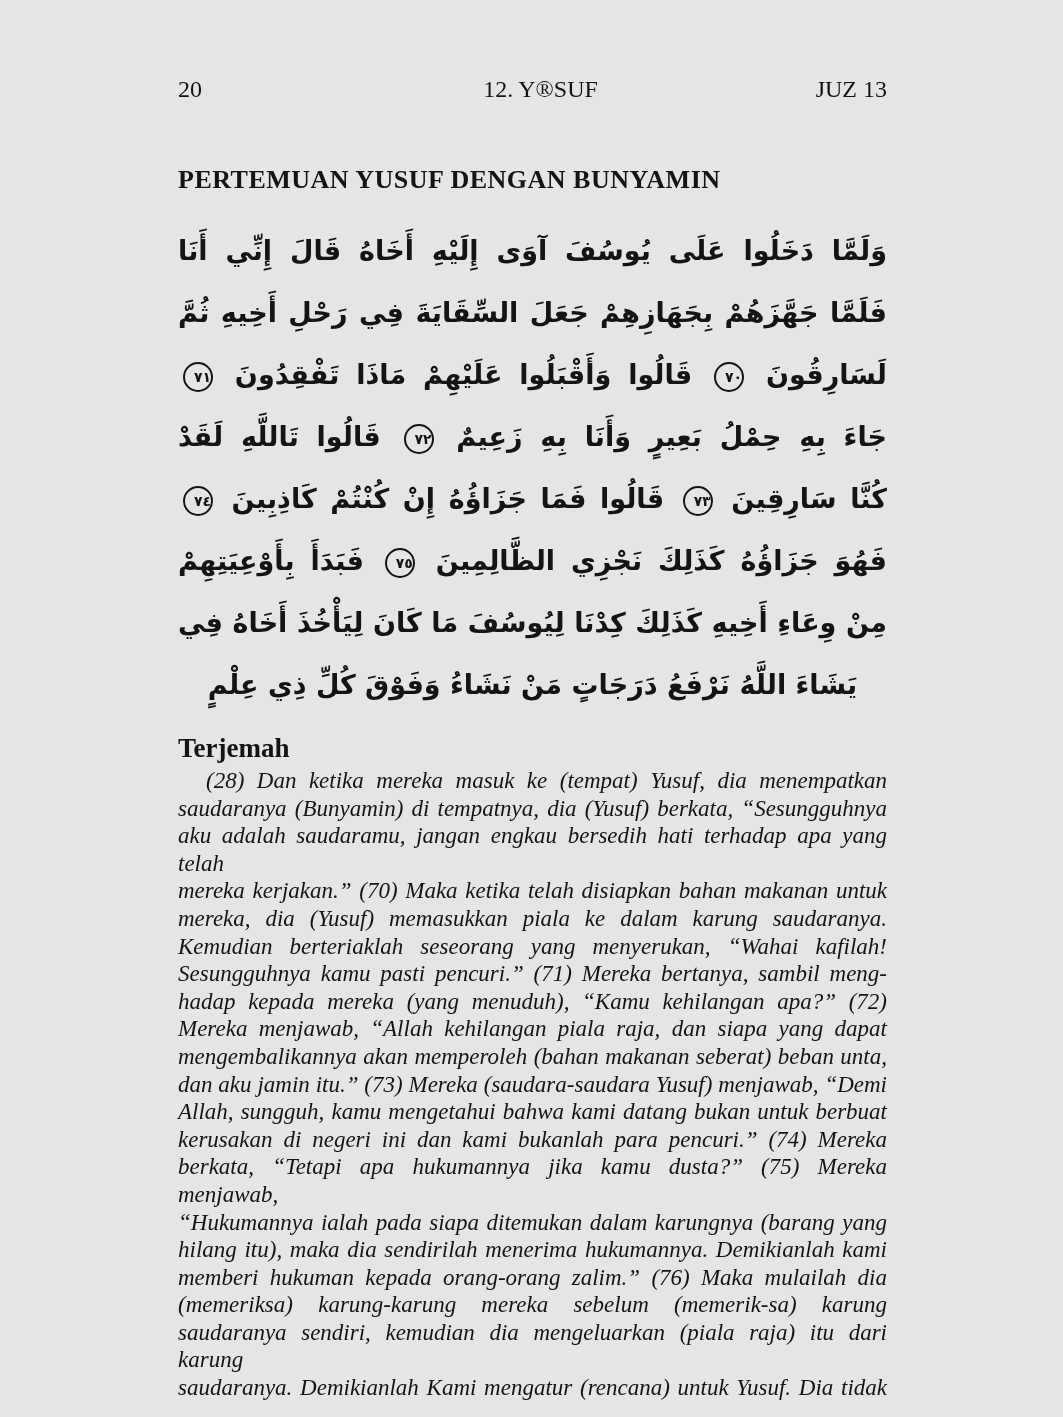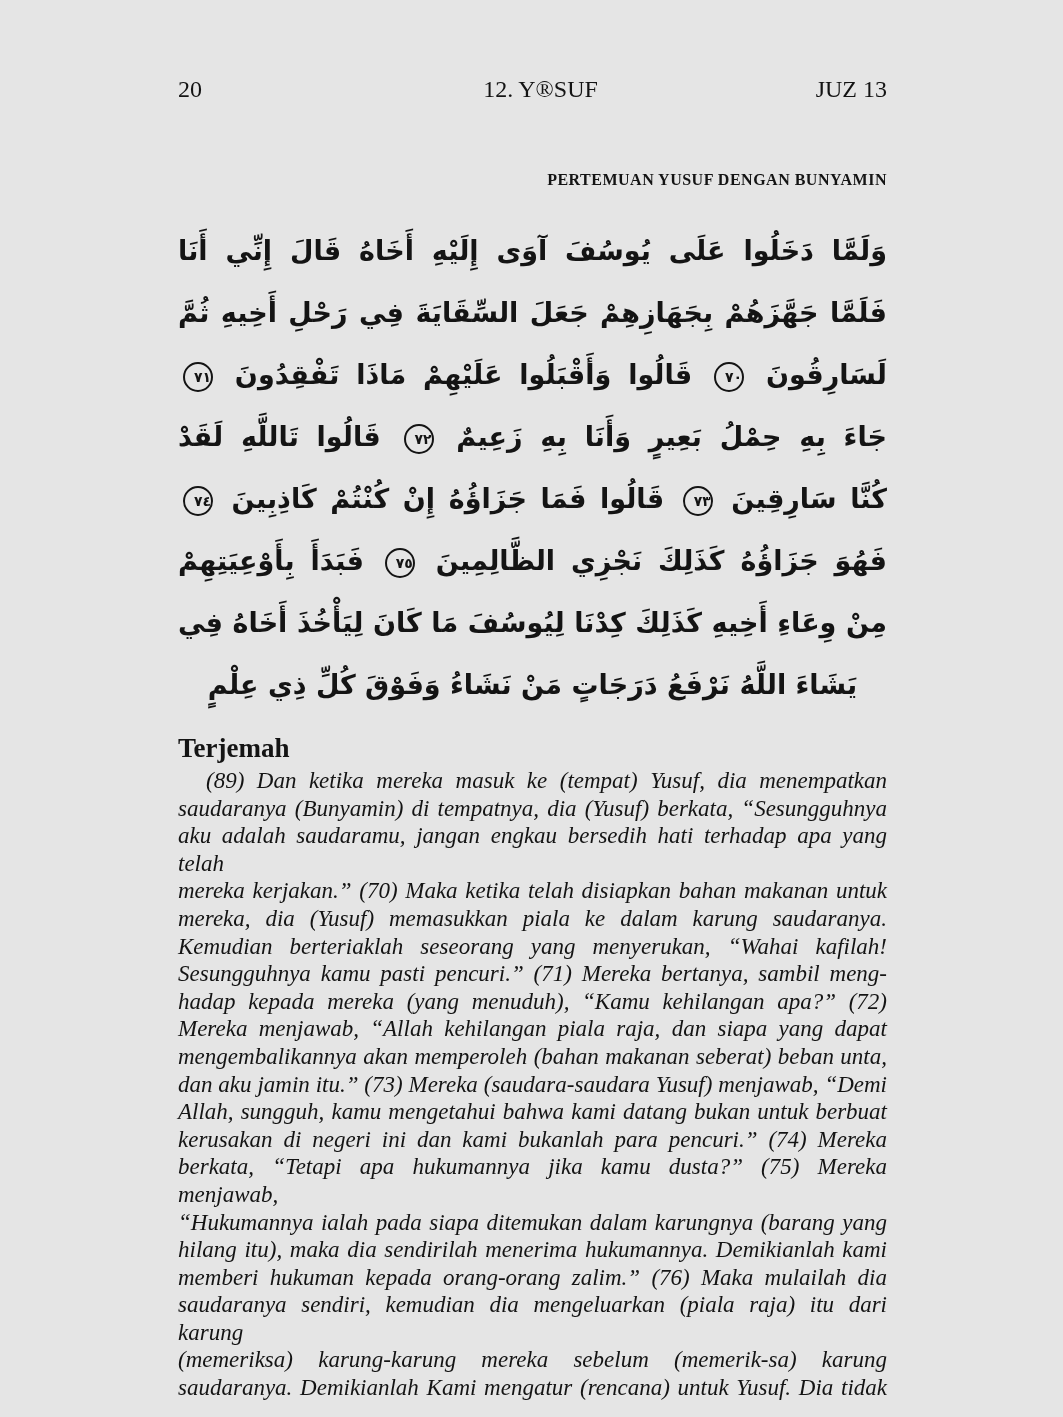--- a/index.html
+++ b/index.html
@@ -28,23 +28,23 @@
   .running-header .center { 
     position: absolute;
     left: 16px; right: 0;
     text-align: center;
   }
   .running-header { position: relative; }
 
   
   .section-title {
     margin-top: 64px;
-    text-align: right;
+    text-align: left;
     font-weight: bold;
-    font-size: 16px;
+    font-size: 26px;
     letter-spacing: 0.5px;
     line-height: 28px;
   }
 
   
   .arabic-block {
     margin-top: 26px;
     direction: rtl;
   }
   .arabic-line {
@@ -117,36 +117,36 @@
         <div class="arabic-line">جَاءَ بِهِ حِمْلُ بَعِيرٍ وَأَنَا بِهِ زَعِيمٌ <span class="ayah-marker">٧٢</span> قَالُوا تَاللَّهِ لَقَدْ عَلِمْتُمْ مَا جِئْنَا لِنُفْسِدَ فِي الْأَرْضِ وَمَا</div>
         <div class="arabic-line">كُنَّا سَارِقِينَ <span class="ayah-marker">٧٣</span> قَالُوا فَمَا جَزَاؤُهُ إِنْ كُنْتُمْ كَاذِبِينَ <span class="ayah-marker">٧٤</span> قَالُوا جَزَاؤُهُ مَنْ وُجِدَ فِي رَحْلِهِ</div>
         <div class="arabic-line">فَهُوَ جَزَاؤُهُ كَذَلِكَ نَجْزِي الظَّالِمِينَ <span class="ayah-marker">٧٥</span> فَبَدَأَ بِأَوْعِيَتِهِمْ قَبْلَ وِعَاءِ أَخِيهِ ثُمَّ اسْتَخْرَجَهَا</div>
         <div class="arabic-line">مِنْ وِعَاءِ أَخِيهِ كَذَلِكَ كِدْنَا لِيُوسُفَ مَا كَانَ لِيَأْخُذَ أَخَاهُ فِي دِينِ الْمَلِكِ إِلَّا أَنْ</div>
         <div class="arabic-line last">يَشَاءَ اللَّهُ نَرْفَعُ دَرَجَاتٍ مَنْ نَشَاءُ وَفَوْقَ كُلِّ ذِي عِلْمٍ عَلِيمٌ </div>
       </div>
 
     <div class="terjemah-heading">Terjemah</div>
 
     <div class="translation-block" id="translation-block">
-        <div class="tr-line first">(89) Dan ketika mereka masuk ke (tempat) Yusuf, dia menempatkan</div>
+        <div class="tr-line first">(28) Dan ketika mereka masuk ke (tempat) Yusuf, dia menempatkan</div>
         <div class="tr-line">saudaranya (Bunyamin) di tempatnya, dia (Yusuf) berkata, “Sesungguhnya</div>
         <div class="tr-line">aku adalah saudaramu, jangan engkau bersedih hati terhadap apa yang telah</div>
         <div class="tr-line">mereka kerjakan.” (70) Maka ketika telah disiapkan bahan makanan untuk</div>
         <div class="tr-line">mereka, dia (Yusuf) memasukkan piala ke dalam karung saudaranya.</div>
         <div class="tr-line">Kemudian berteriaklah seseorang yang menyerukan, “Wahai kafilah!</div>
         <div class="tr-line">Sesungguhnya kamu pasti pencuri.” (71) Mereka bertanya, sambil meng-</div>
         <div class="tr-line">hadap kepada mereka (yang menuduh), “Kamu kehilangan apa?” (72)</div>
         <div class="tr-line">Mereka menjawab, “Allah kehilangan piala raja, dan siapa yang dapat</div>
         <div class="tr-line">mengembalikannya akan memperoleh (bahan makanan seberat) beban unta,</div>
         <div class="tr-line">dan aku jamin itu.” (73) Mereka (saudara-saudara Yusuf) menjawab, “Demi</div>
         <div class="tr-line">Allah, sungguh, kamu mengetahui bahwa kami datang bukan untuk berbuat</div>
         <div class="tr-line">kerusakan di negeri ini dan kami bukanlah para pencuri.” (74) Mereka</div>
         <div class="tr-line">berkata, “Tetapi apa hukumannya jika kamu dusta?” (75) Mereka menjawab,</div>
         <div class="tr-line">“Hukumannya ialah pada siapa ditemukan dalam karungnya (barang yang</div>
         <div class="tr-line">hilang itu), maka dia sendirilah menerima hukumannya. Demikianlah kami</div>
         <div class="tr-line">memberi hukuman kepada orang-orang zalim.” (76) Maka mulailah dia</div>
+        <div class="tr-line">(memeriksa) karung-karung mereka sebelum (memerik-sa) karung</div>
         <div class="tr-line">saudaranya sendiri, kemudian dia mengeluarkan (piala raja) itu dari karung</div>
-        <div class="tr-line">(memeriksa) karung-karung mereka sebelum (memerik-sa) karung</div>
         <div class="tr-line last">saudaranya. Demikianlah Kami mengatur (rencana) untuk Yusuf. Dia tidak</div>
       </div>
 
   </div>
 </div>
 
 </body></html>

